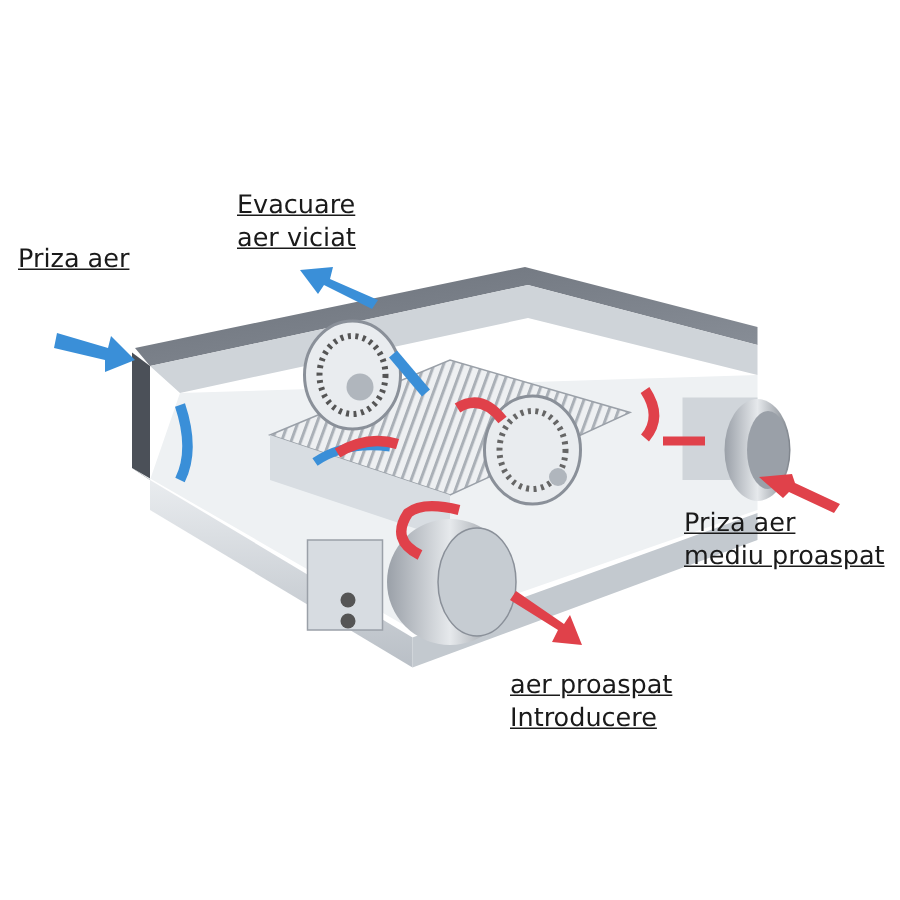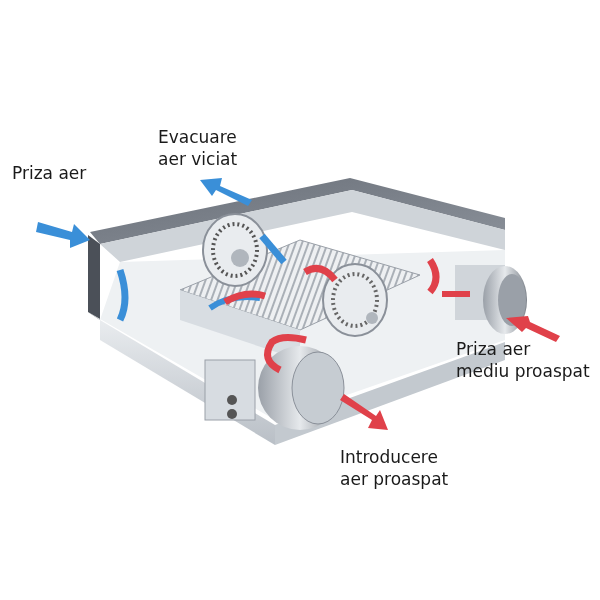--- a/index.html
+++ b/index.html
@@ -1,18 +1,18 @@
 <!DOCTYPE html>
 <html><head>
 <meta charset="utf-8">
 <style>
   html, body { margin:0; padding:0; background:#ffffff; }
   body { width:600px; height:600px; position:relative; overflow:hidden; font-family:"DejaVu Sans", sans-serif; }
   .label { position:absolute; font-size:17px; line-height:22px; color:#1a1a1a; white-space:nowrap; }
-  .label span { display:block; }
+  .label span { display:block;text-decoration:underline; }
   svg.unit { position:absolute; left:0; top:0; }
 </style>
 </head>
 <body>
 
 <svg class="unit" width="600" height="600" viewBox="0 0 600 600">
   <defs>
     <linearGradient id="gTop" x1="0" y1="0" x2="1" y2="1">
       <stop offset="0" stop-color="#6b717a"></stop>
         <stop offset="1" stop-color="#8a9099"></stop>
@@ -103,15 +103,15 @@
   <span>Evacuare</span>
   <span>aer viciat</span>
 </div>
 
 <div class="label" style="left:456px; top:338px;">
   <span>Priza aer</span>
   <span>mediu proaspat</span>
 </div>
 
 <div class="label" style="left:340px; top:446px;">
+  <span>aer proaspat</span>
   <span>Introducere</span>
-  <span>aer proaspat</span>
 </div>
 
 </body></html>

